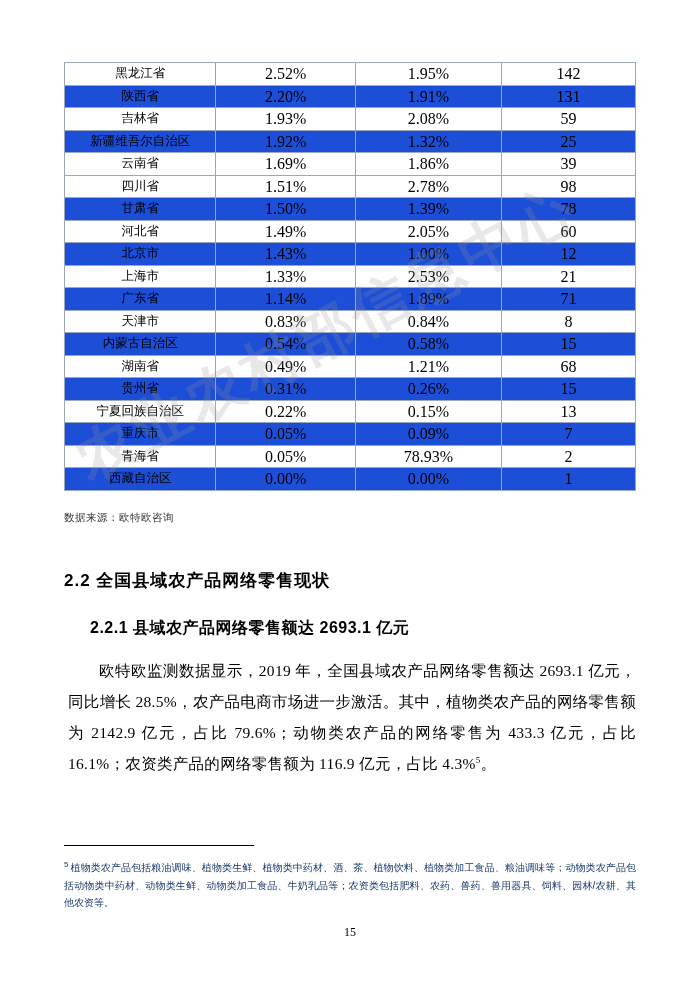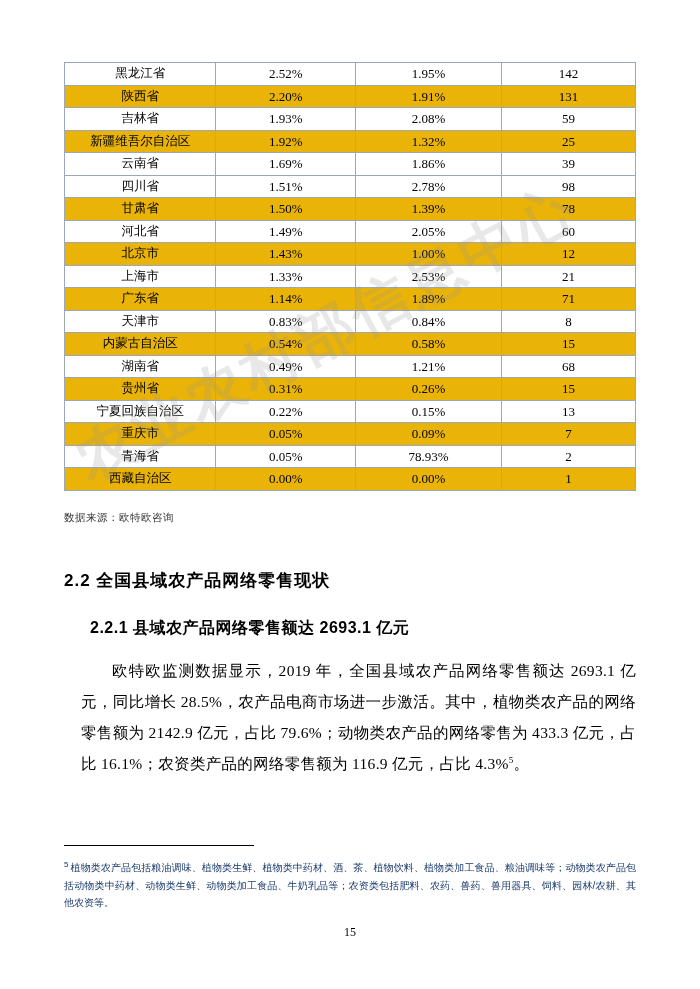--- a/index.html
+++ b/index.html
@@ -59,24 +59,24 @@
     height: 21.5px;
     font-size: 12.5px;
     text-align: center;
     vertical-align: middle;
     font-family: "Liberation Sans", sans-serif;
     padding: 0;
     line-height: 21.5px;
   }
   table.data-table td.num {
     font-family: "Liberation Serif", serif;
-    font-size: 13px;
+    font-size: 16px;
   }
   table.data-table tr.alt td {
-    background: #eab308;
+    background: #1d4ed8;
   }
   table.data-table tr.plain td {
     background: #ffffff;
   }
   col.c1 { width: 26.5%; }
   col.c2 { width: 24.5%; }
   col.c3 { width: 25.5%; }
   col.c4 { width: 23.5%; }
 
   .source-note {
@@ -103,21 +103,21 @@
     font-weight: bold;
     margin: 26px 0 0 26px;
     letter-spacing: 0.5px;
     font-family: "Liberation Sans", sans-serif;
     position: relative;
     z-index: 2;
   }
   p.body-text {
     font-size: 15.5px;
     line-height: 2.0;
-    margin: 16px 0 0 17px;
+    margin: 16px 0 0 4px;
     text-align: justify;
     text-justify: inter-ideograph;
     text-indent: 2em;
     letter-spacing: 0.3px;
     position: relative;
     z-index: 2;
   }
   sup.fn-ref {
     font-size: 9px;
     vertical-align: super;

